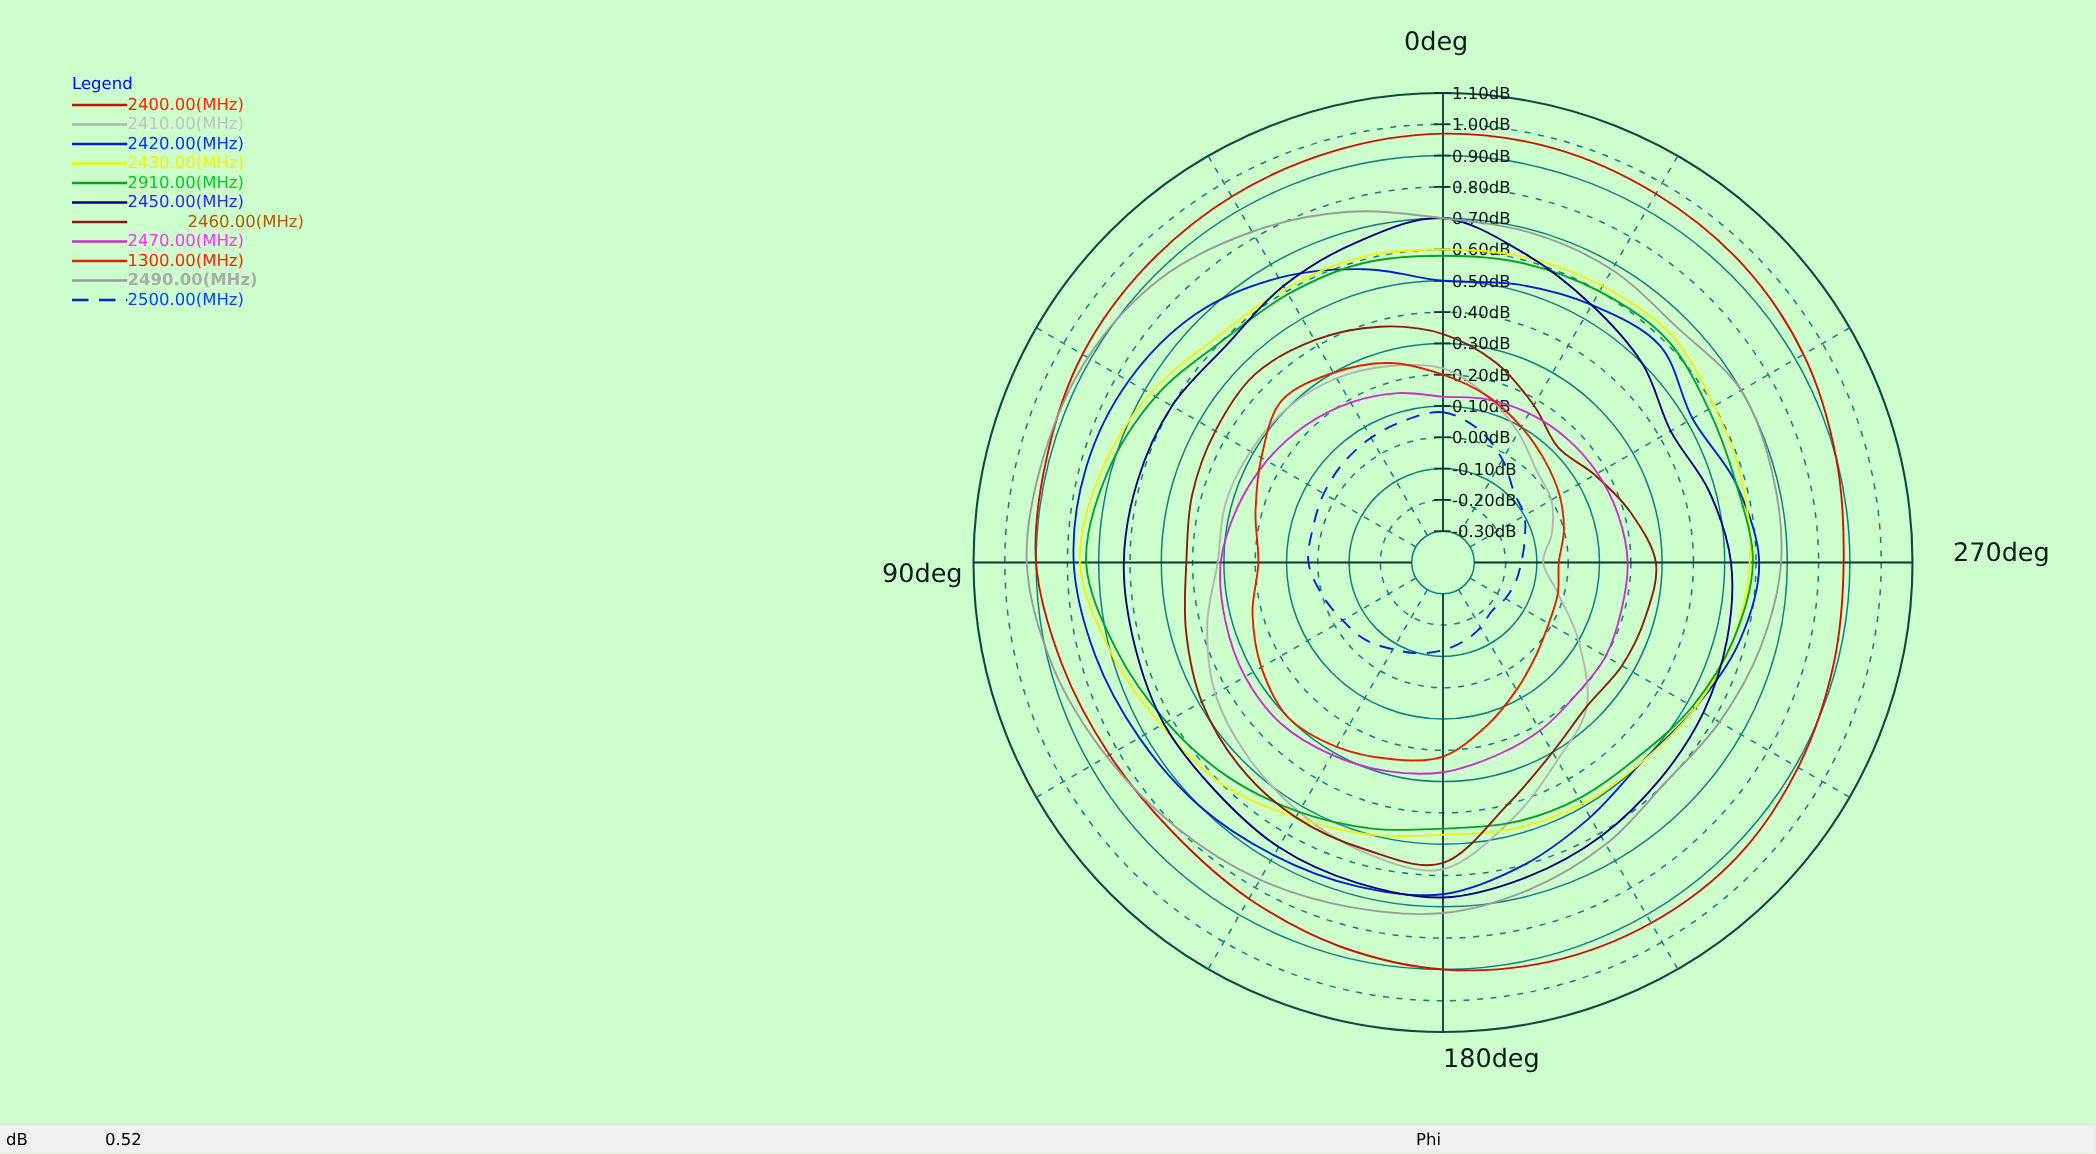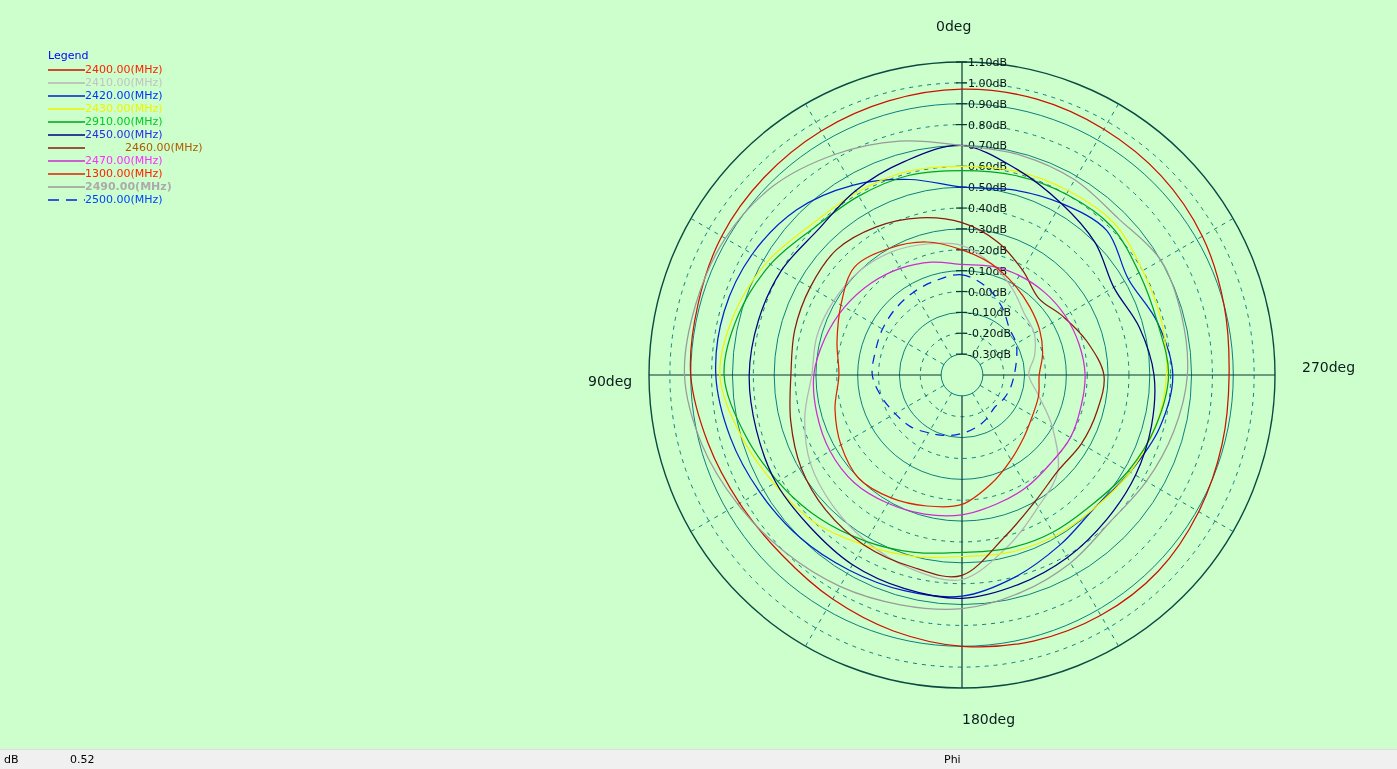--- a/index.html
+++ b/index.html
@@ -16,21 +16,21 @@
   .legend{
     position:absolute;left:48px;top:49px;
     font-size:11px;line-height:13px;white-space:nowrap;
   }
   .legend-title{margin-bottom:1px;}
   .legend-row{display:flex;align-items:center;height:13px;}
   .legend-swatch{width:37px;height:13px;flex:0 0 37px;position:relative;}
   .legend-swatch svg{position:absolute;left:0;top:0;}
   .legend-label{font-size:11px;}
   .angle-label{
-    position:absolute;font-size:14px;color:#0c1c1c;white-space:nowrap;
+    position:absolute;font-size:17px;color:#0c1c1c;white-space:nowrap;
   }
   .status-bar{
     position:absolute;left:0;top:749px;width:1397px;height:20px;
     background:#f0f0f0;border-top:1px solid #dcdcdc;box-sizing:border-box;
     font-size:11px;color:#000;
   }
   .status-item{position:absolute;top:3px;}
 </style>
 </head>
 <body>
@@ -198,21 +198,21 @@
           </span>
           <span class="legend-label" style="color: rgb(0, 68, 255);">2500.00(MHz)</span>
         </div>
       </div>
   </div>
 
   <div id="angle-labels">
       <div class="angle-label" style="left: 936px; top: 18px;">0deg</div>
       <div class="angle-label" style="left: 588px; top: 373px;">90deg</div>
       <div class="angle-label" style="left: 1302px; top: 359px;">270deg</div>
-      <div class="angle-label" style="left: 962px; top: 711px;">180deg</div>
+      <div class="angle-label" style="left: 962px; top: 696px;">180deg</div>
     </div>
 </div>
 
 <div class="status-bar">
   <span class="status-item" style="left:4px">dB</span>
   <span class="status-item" style="left:70px">0.52</span>
   <span class="status-item" style="left:944px">Phi</span>
 </div>
 
 </body></html>

